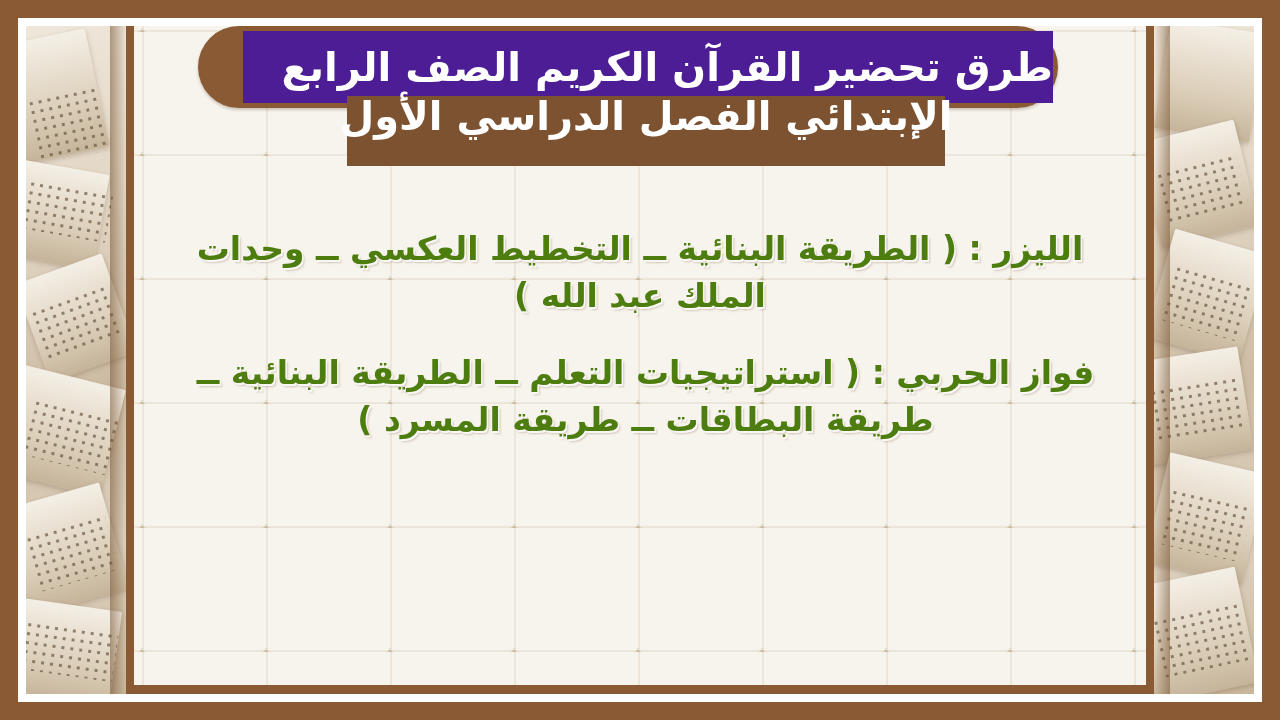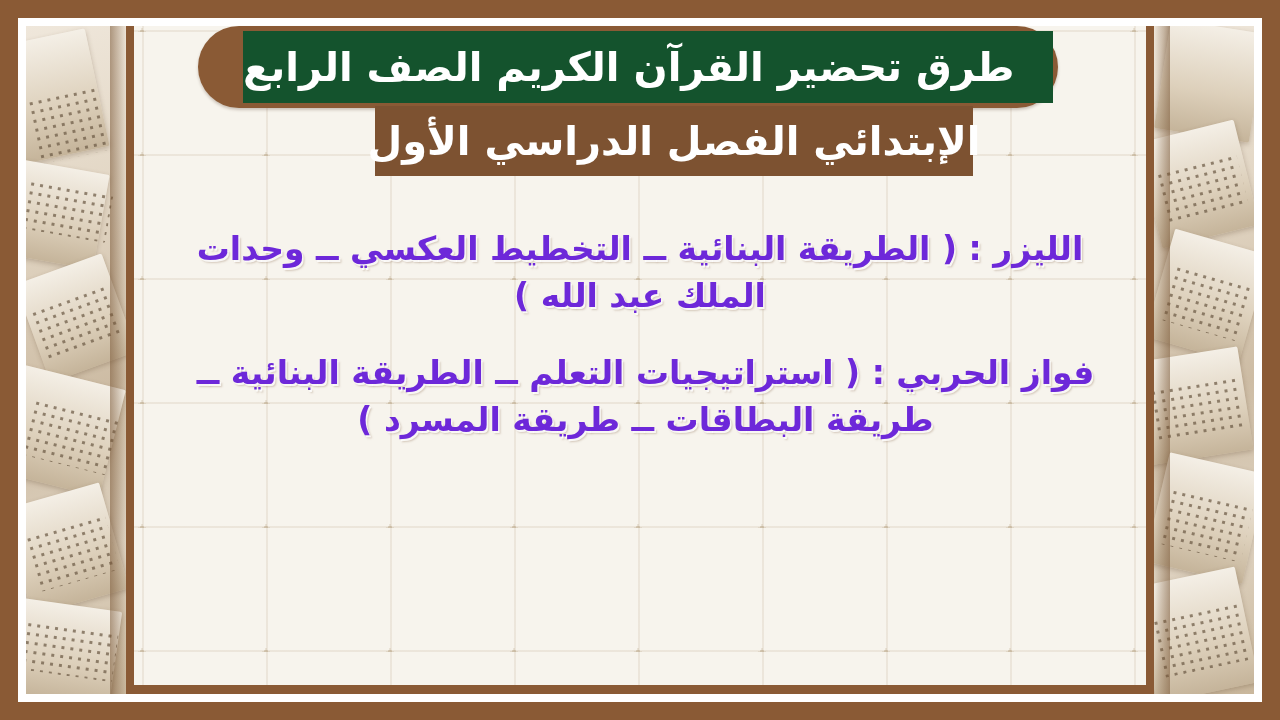--- a/index.html
+++ b/index.html
@@ -123,38 +123,36 @@
     border-radius: 999px;
     z-index: 6;
     box-shadow: 0 2px 3px rgba(70,45,25,.25);
   }
   .title-line1-box {
     position: absolute;
     left: 243px;
     top: 31px;
     width: 810px;
     height: 72px;
-    background: #14532d;
+    background: #4c1d95;
     z-index: 7;
     display: flex;
     align-items: center;
-    justify-content: flex-end;
+    justify-content: flex-start;
   }
   .title-line2-box {
     position: absolute;
     left: 347px;
-    top: 106px;
+    top: 96px;
     width: 598px;
     height: 70px;
     background: #7d5231;
     z-index: 7;
     display: flex;
-    align-items: center;
     justify-content: center;
-    margin-left: 28px;
   }
   .title-text {
     color: #ffffff;
     font-family: "DejaVu Sans", "Liberation Sans", sans-serif;
     font-weight: bold;
     font-size: 40px;
     line-height: 1;
     white-space: nowrap;
     letter-spacing: 0px;
     direction: rtl;
@@ -164,21 +162,21 @@
   .body-area {
     position: absolute;
     left: 8px;
     right: 8px;
     top: 200px;
     z-index: 4;
     direction: rtl;
     text-align: center;
   }
   .para {
-    color: #6d28d9;
+    color: #4d7c0f;
     font-family: "DejaVu Sans", "Liberation Sans", sans-serif;
     font-weight: bold;
     font-size: 33px;
     line-height: 1.42;
     direction: rtl;
     text-align: center;
     padding: 0 22px;
     text-shadow: 1.5px 1.5px 0 rgba(255,255,255,.85),
                  2.5px 2.5px 2px rgba(150,120,95,.35);
     margin: 0;

